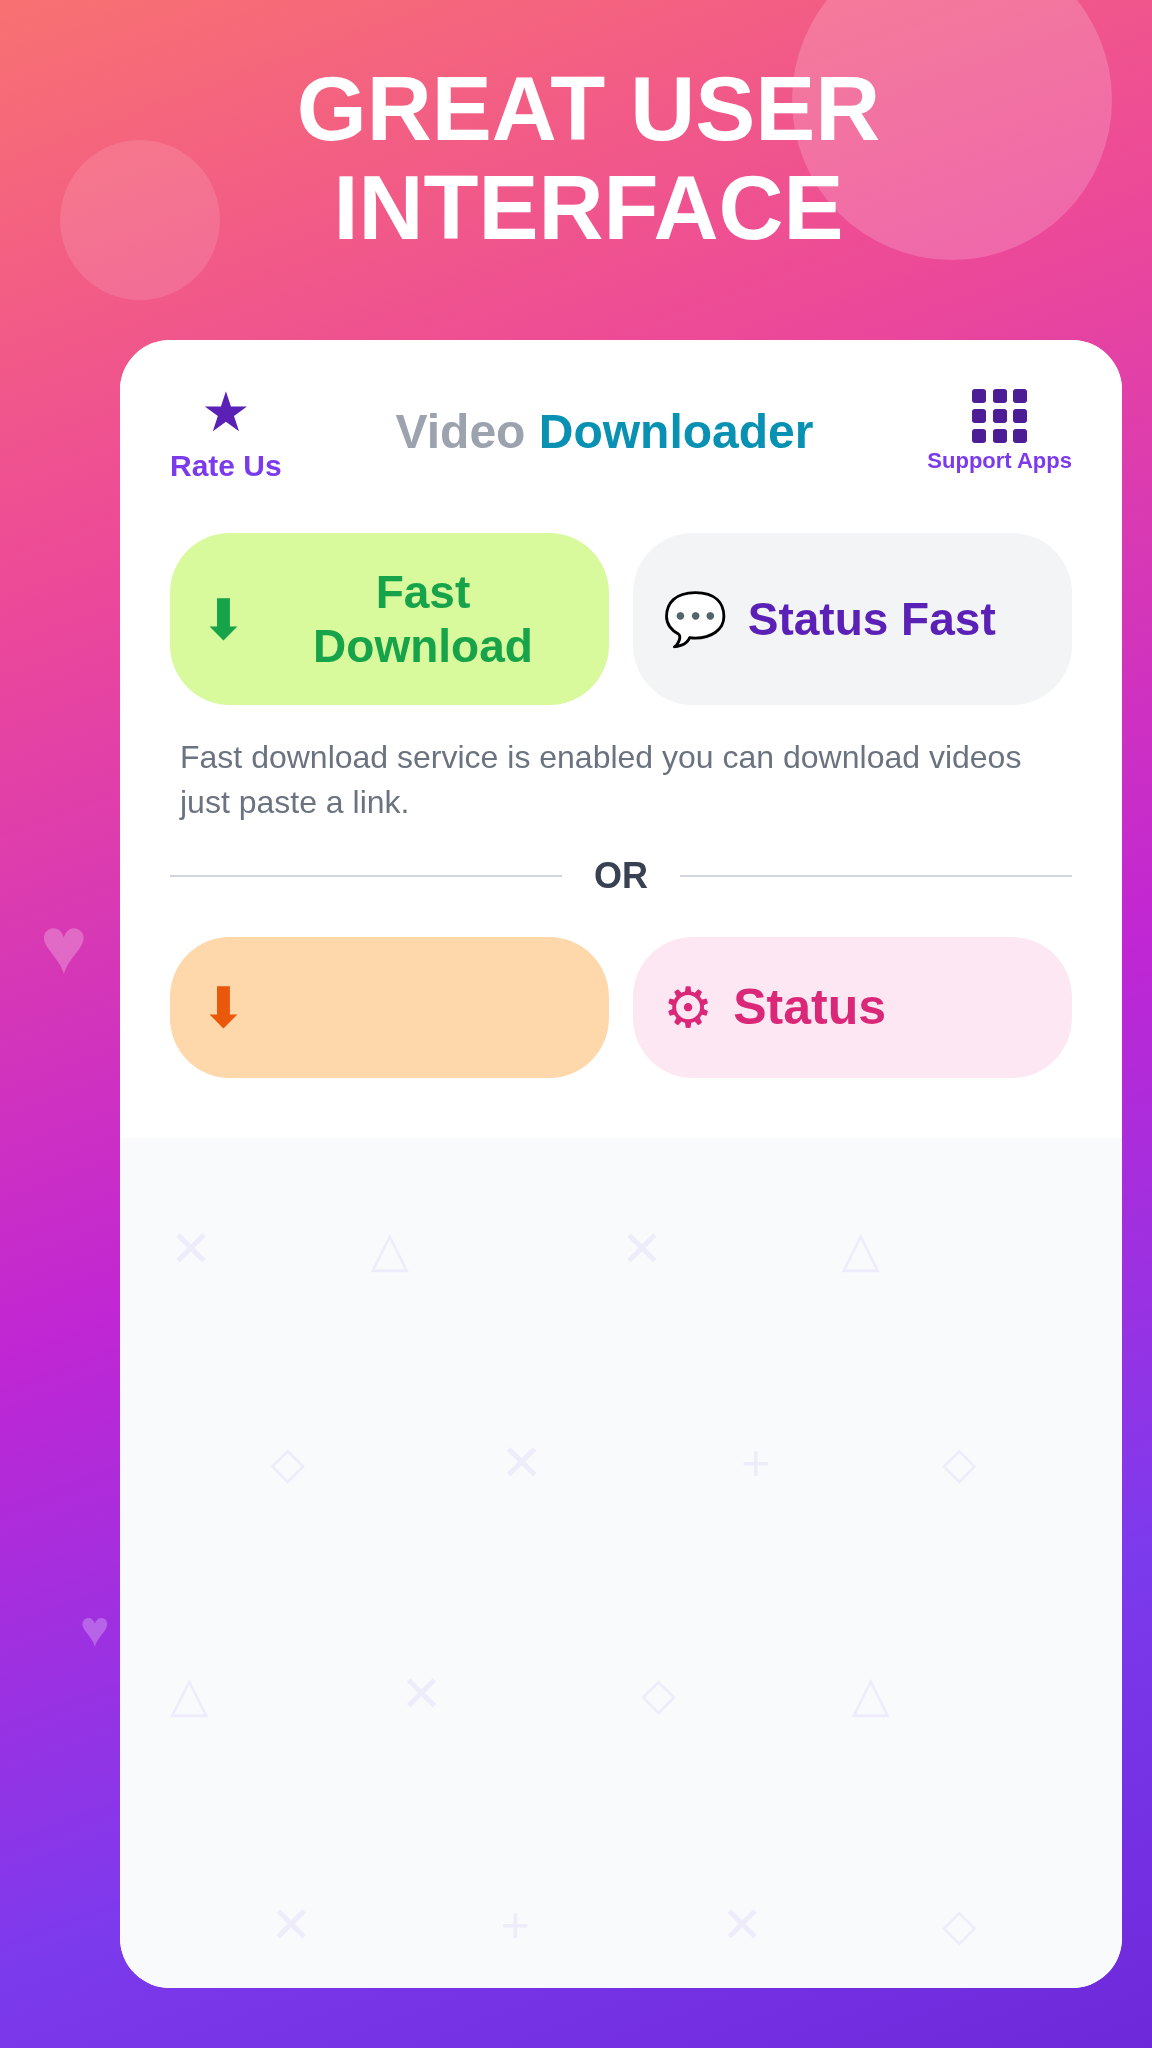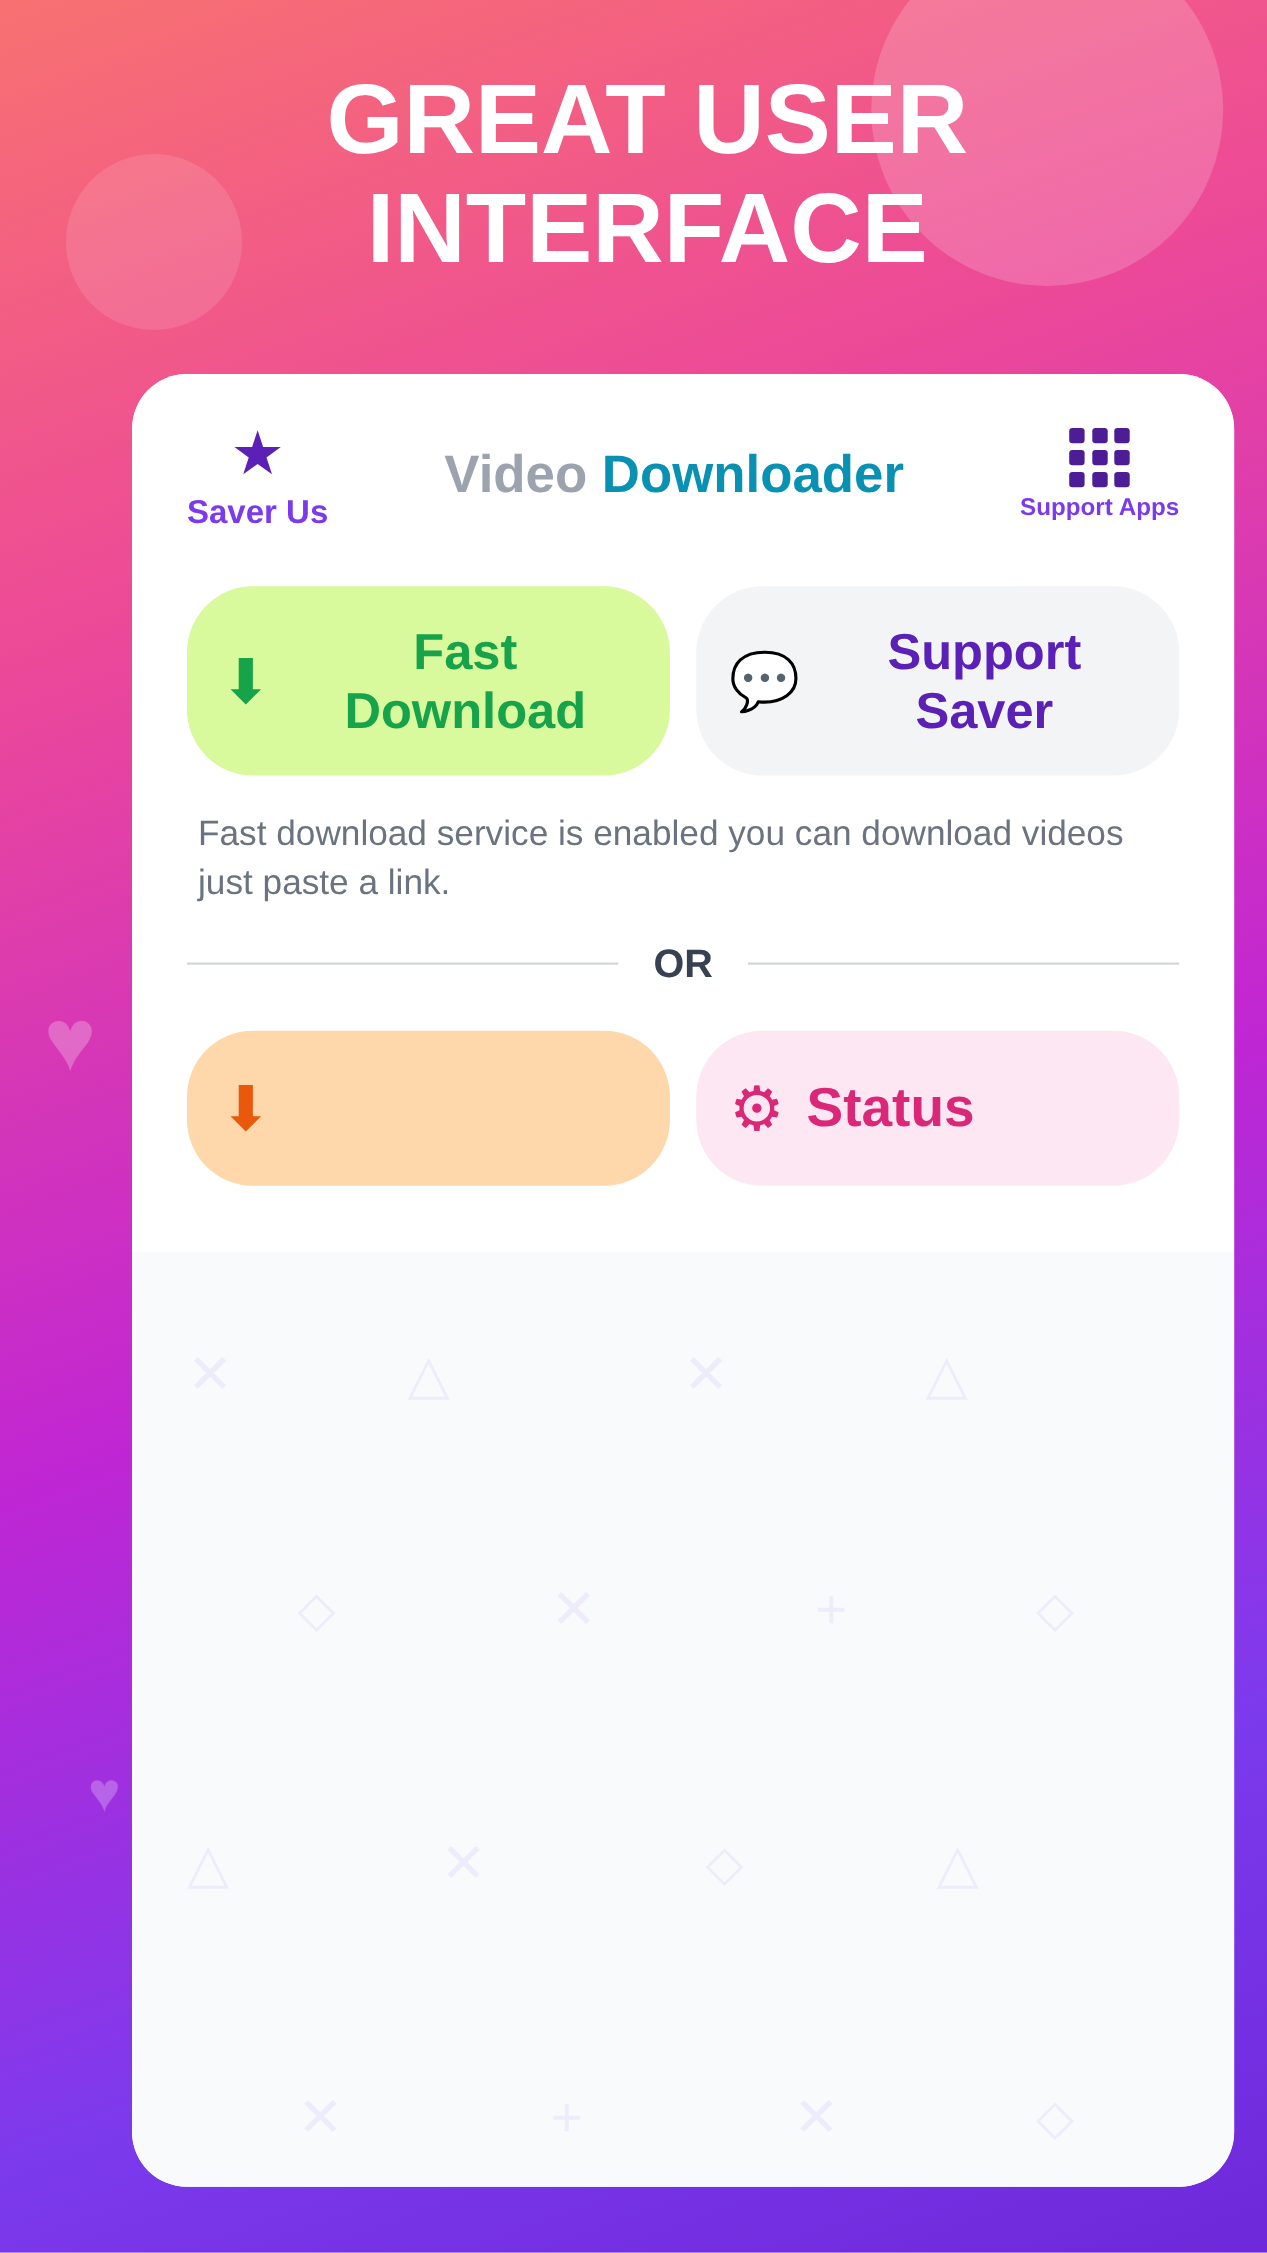--- a/index.html
+++ b/index.html
@@ -309,21 +309,21 @@
   <div>INTERFACE</div>
 </div>
 
 <div class="card">
   <div class="card-top">
 
     <div class="app-header">
 
       <div class="rate-us-section">
         <div class="star-icon">★</div>
-        <div class="rate-us-label">Saver Us</div>
+        <div class="rate-us-label">Rate Us</div>
       </div>
 
       <div class="app-title">
         <span class="video">Video</span>
         <span> </span>
         <span class="downloader">Downloader</span>
       </div>
 
       <div class="support-section">
         <div class="grid-icon">
@@ -341,21 +341,21 @@
       </div>
     </div>
 
     <div class="btn-row">
       <button class="btn-fast-download">
         <span class="icon">⬇</span>
         <span class="label">Fast Download</span>
       </button>
       <button class="btn-status-saver">
         <span class="icon">💬</span>
-        <span class="label">Support Saver</span>
+        <span class="label">Status Fast</span>
       </button>
     </div>
 
     <p class="desc-text">Fast download service is enabled you can download videos just paste a link.</p>
 
     <div class="or-divider">
       <div class="or-line"></div>
       <span class="or-text">OR</span>
       <div class="or-line"></div>
     </div>

